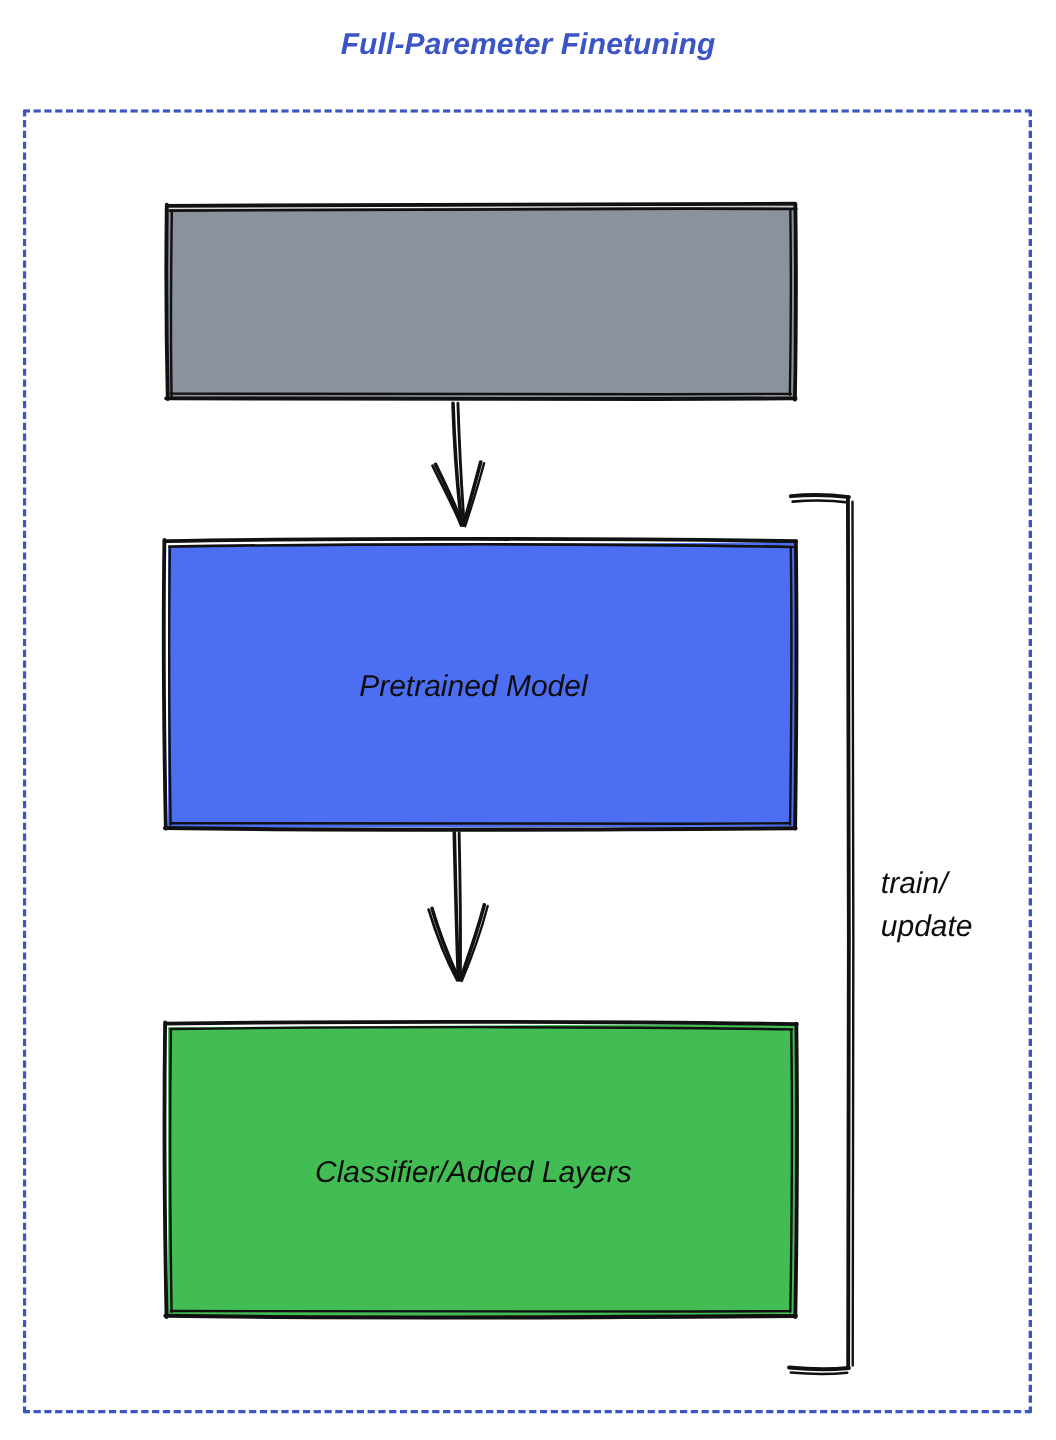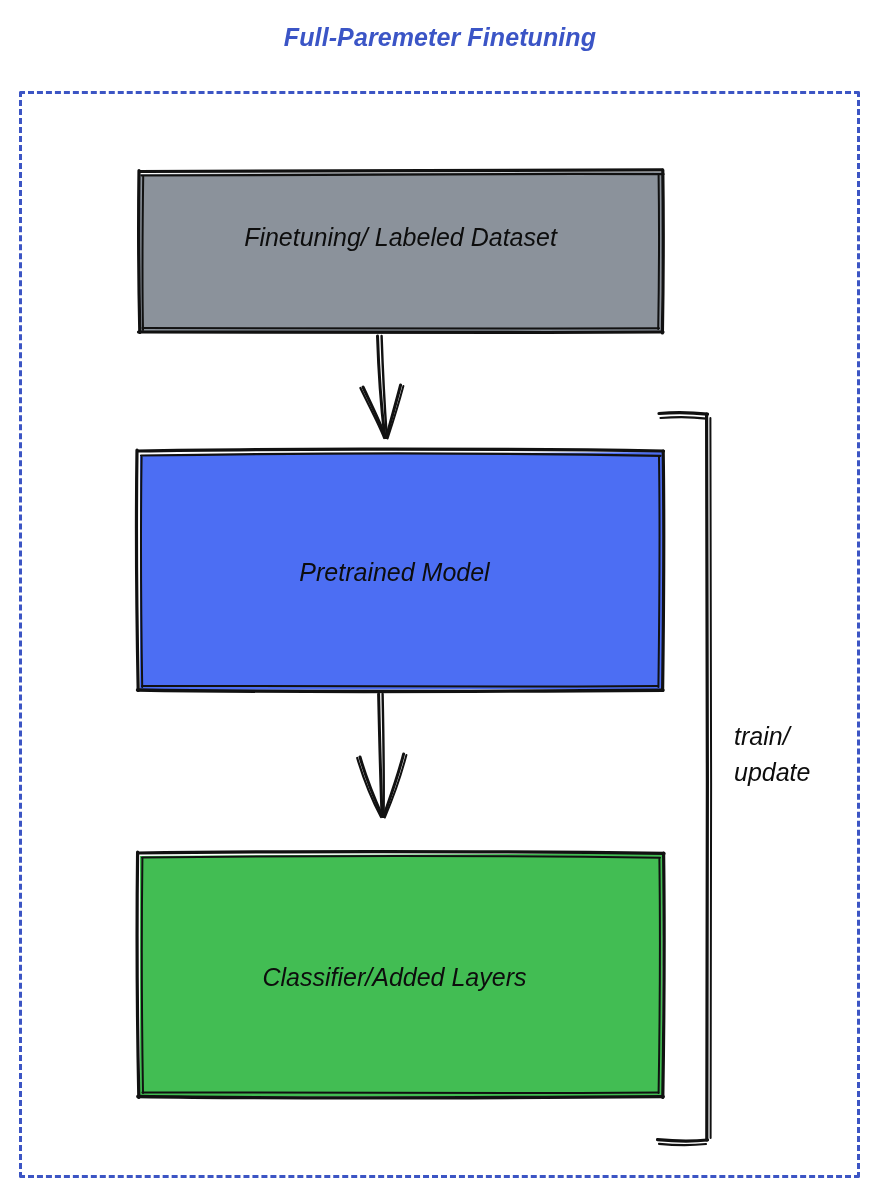--- a/index.html
+++ b/index.html
@@ -187,21 +187,20 @@
 
       <path d="M706.6 414.0 C 707.8 600, 707.4 950, 706.8 1140.0" fill="none" stroke="#111111" stroke-width="3.2" stroke-linecap="round"></path>
       <path d="M710.4 418.0 C 711.4 600, 711.2 950, 710.6 1138.0" fill="none" stroke="#111111" stroke-width="2.0" stroke-linecap="round"></path>
 
       <path d="M707.5 1140.0 C 694 1141.4, 674 1141.2, 657.5 1139.6" fill="none" stroke="#111111" stroke-width="3.2" stroke-linecap="round"></path>
       <path d="M706.0 1144.0 C 692 1145.4, 674 1145.2, 659.0 1143.8" fill="none" stroke="#111111" stroke-width="2.2" stroke-linecap="round"></path>
     </g>
 
   </svg>
 
-  <div class="node-label" id="label-dataset">Finetuning/ Labeled Dataset</div>
 
   <div class="node-label" id="label-classifier">Classifier/Added Layers</div>
 
   <div class="node-label" id="label-model">Pretrained Model</div>
 
   <div id="edge-label-train-update">train/
 update</div>
 
   <div class="node-hit" id="hit-dataset"></div>
   <div class="node-hit" id="hit-model"></div>

